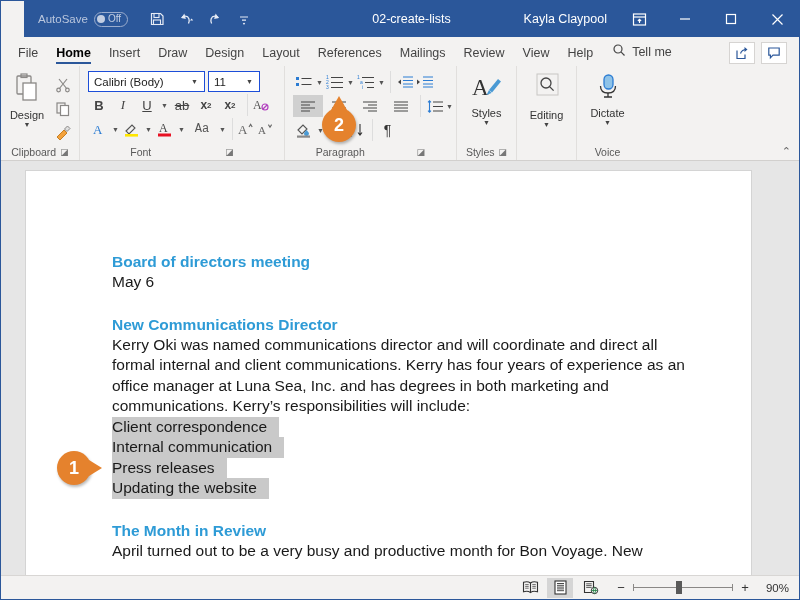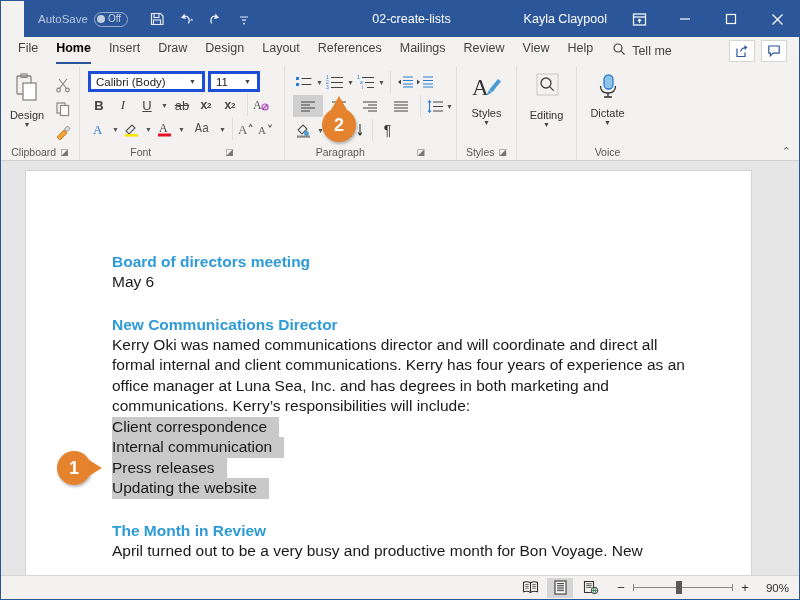--- a/index.html
+++ b/index.html
@@ -46,21 +46,21 @@
     display: flex; align-items: center; gap: 2px;
   }
   .acct-name { padding-right: 8px; }
   .wbtn {
     width: 44px; height: 36px; display: flex; align-items: center; justify-content: center;
     color: #fff;
   }
 
   
   .tabbar {
-    height: 29px; background: #f3f2f1; display: flex; 
+    height: 29px; background: #f3f2f1; display: flex; align-items: flex-end;
     flex: 0 0 29px; padding-left: 8px; position: relative;
   }
   .tab {
     font-size: 12.5px; color: #444; padding: 4px 9px 6px 9px;
     position: relative; white-space: nowrap;
   }
   .tab.active { color: #000000; font-weight: bold; }
   .tab.active::after {
     content: ""; position: absolute; left: 9px; right: 9px; bottom: 2px;
     height: 2.5px; background: #2b579a;
@@ -88,21 +88,21 @@
   .ctrl-rows { display: flex; flex-direction: column; gap: 2px; }
   .row { display: flex; align-items: center; gap: 1px; }
   .ic {
     display: flex; align-items: center; justify-content: center;
     height: 22px; min-width: 22px; color: #444;
   }
   .ic.sel { background: #d0d0d0; }
   .ic.wide { min-width: 30px; font-family: Liberation Mono, monospace; }
   .caret { width: 9px; height: 22px; display: flex; align-items: center; justify-content: center; font-size: 7px; color: #555; }
   .combo {
-    border: 3px solid #1d4ed8; background: #fff; height: 21px;
+    border: 1px solid #1d4ed8; background: #fff; height: 21px;
     display: flex; align-items: center; font-size: 11.5px; color: #222;
     padding: 0 2px 0 5px;
   }
   .combo .v { flex: 1; white-space: nowrap; overflow: hidden; }
   .combo .cc { font-size: 7px; color: #444; padding: 0 4px; }
 
   .bigbtn {
     display: flex; flex-direction: column; align-items: center; justify-content: flex-start;
     width: 52px; padding-top: 2px; color: #444;
   }

